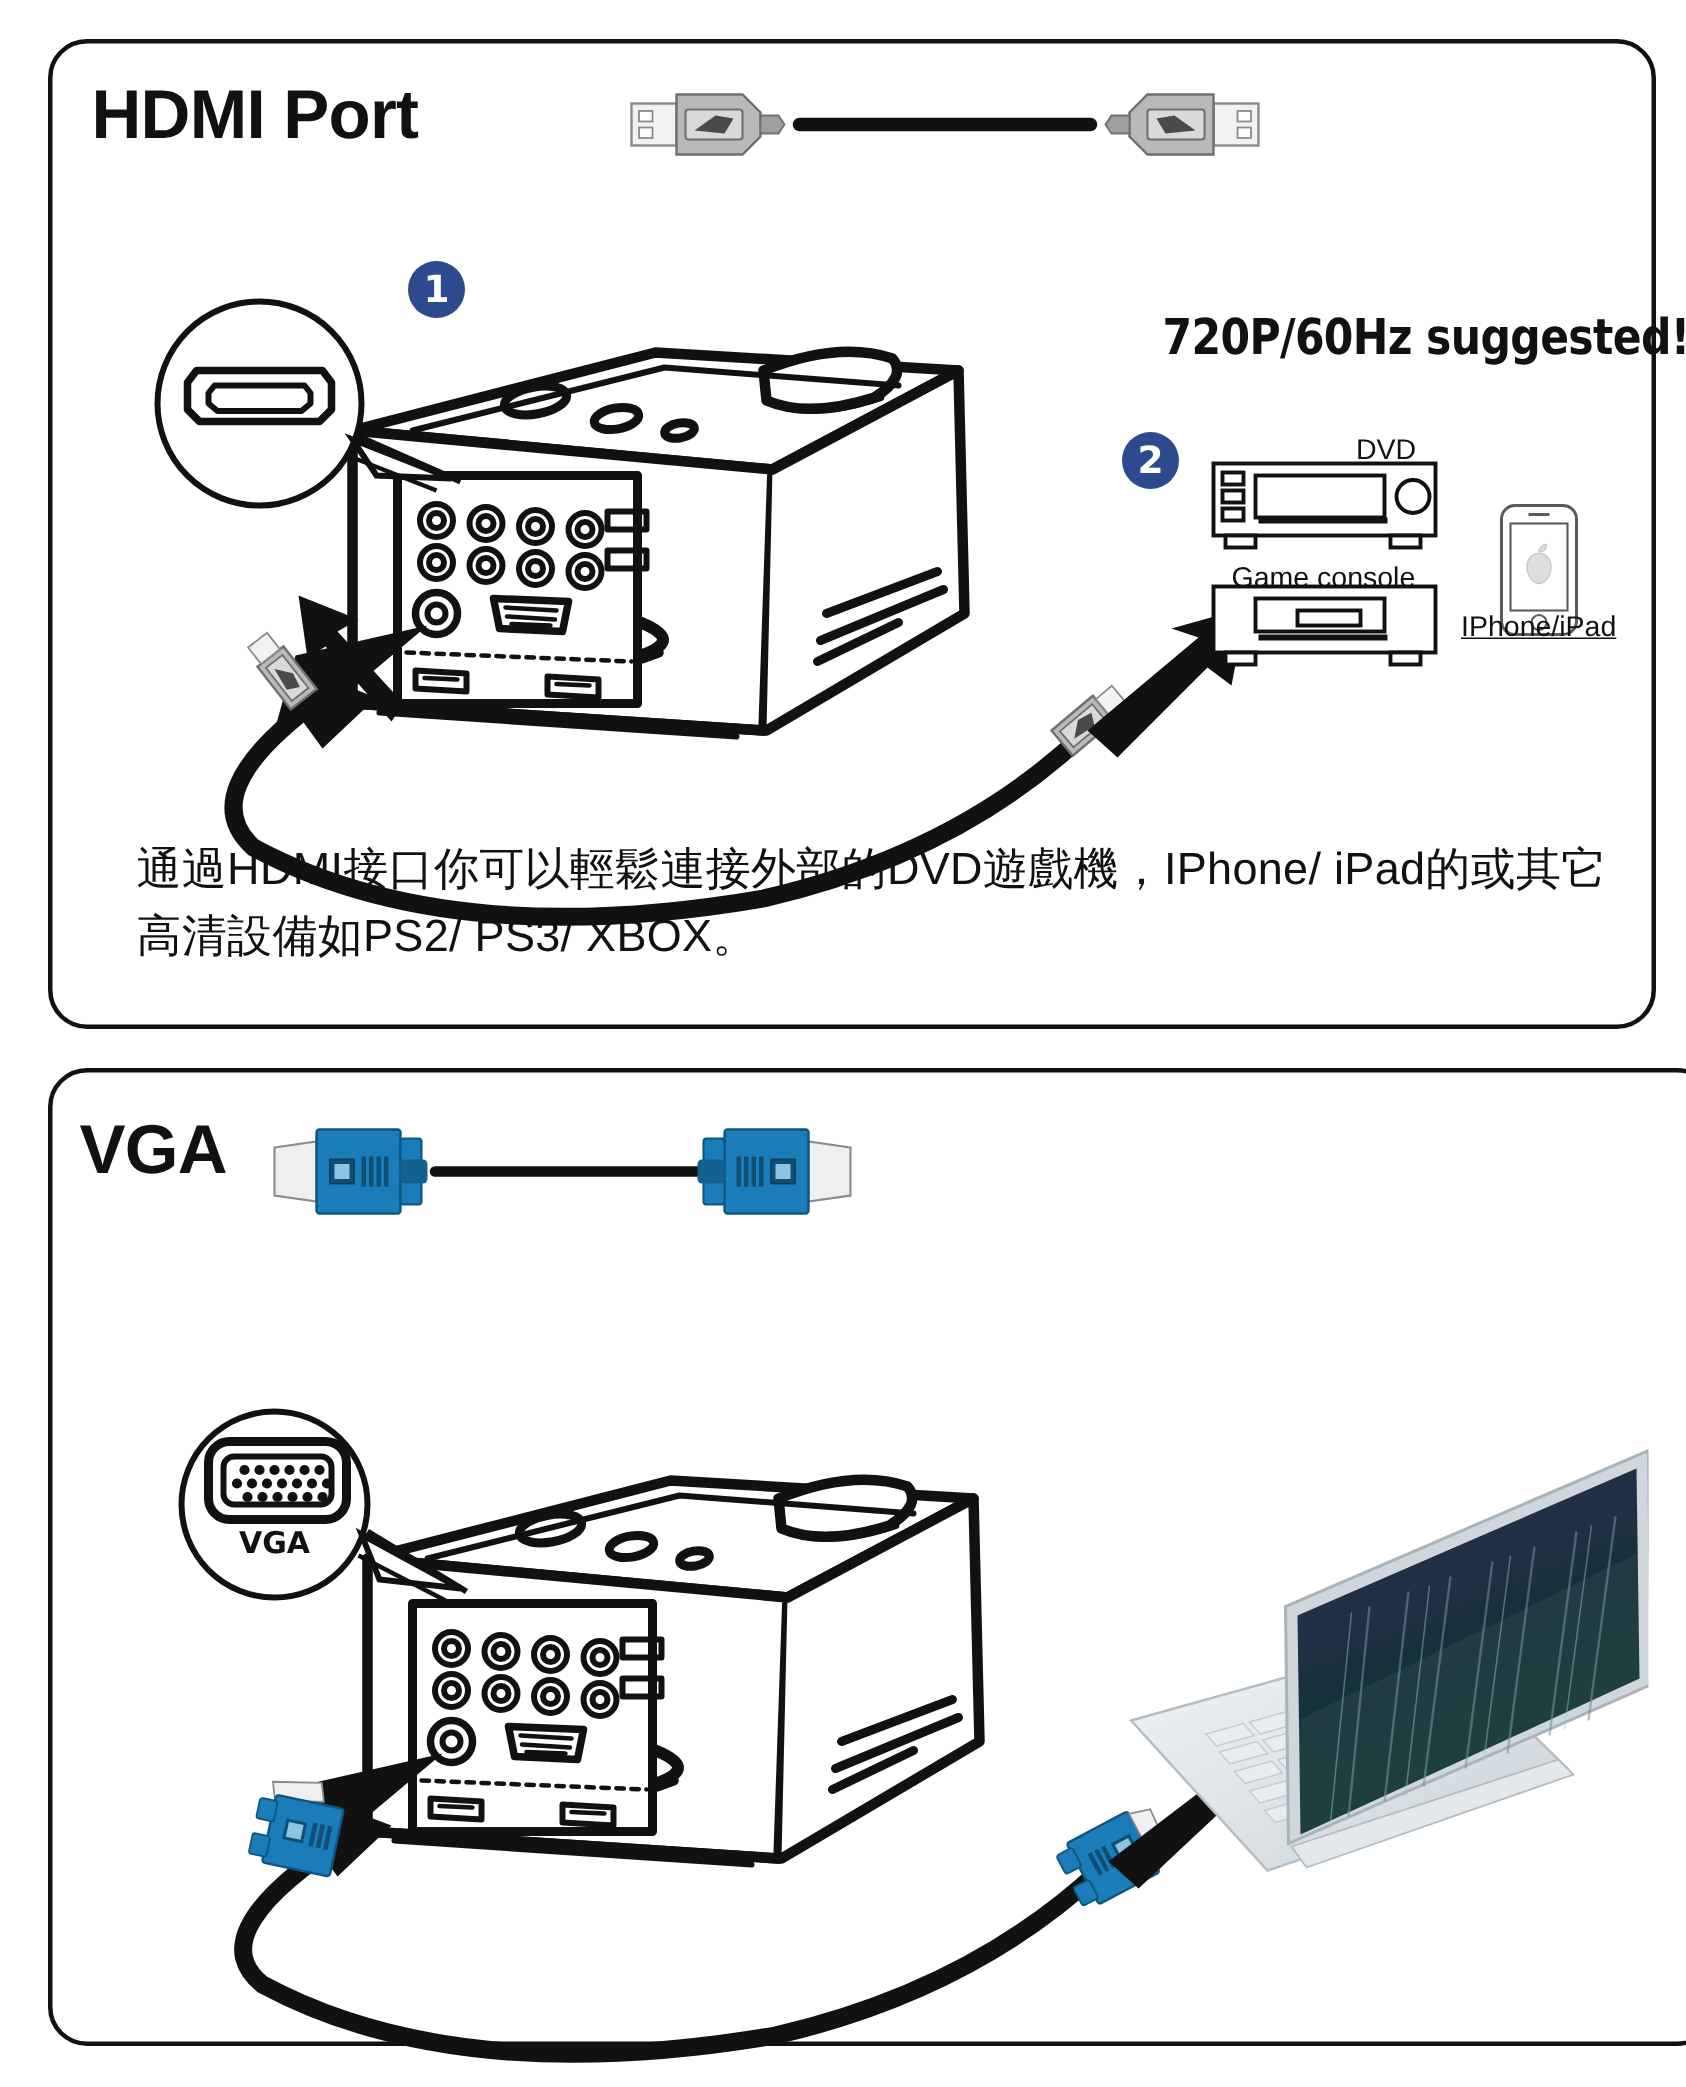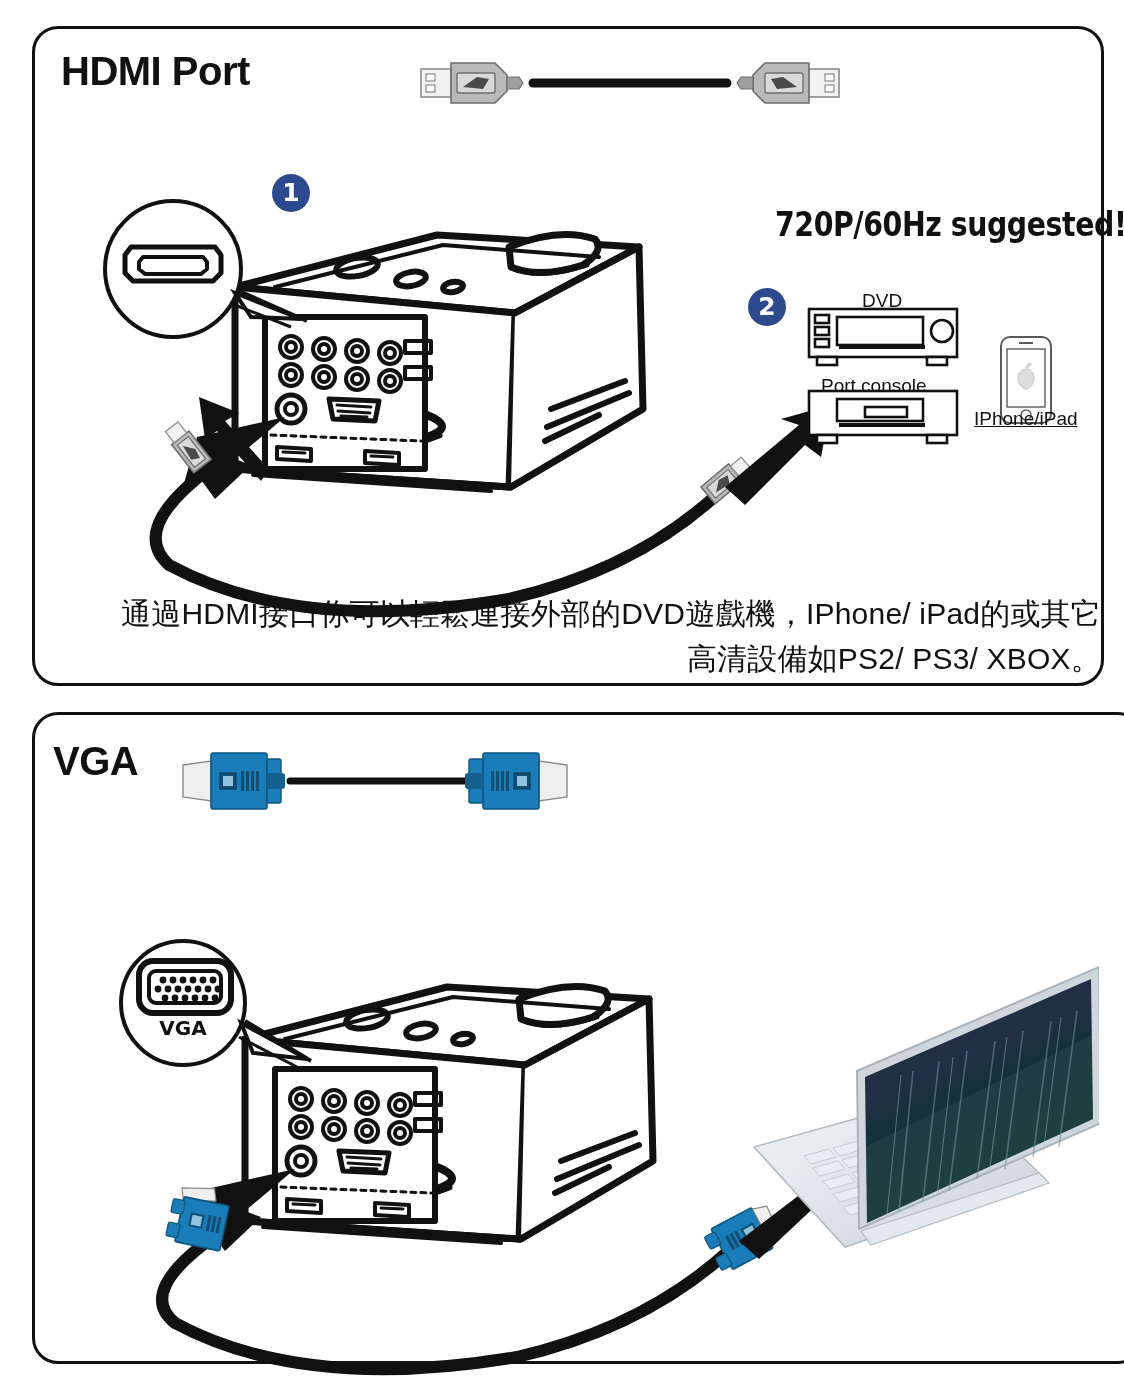--- a/index.html
+++ b/index.html
@@ -30,21 +30,21 @@
     box-sizing: border-box;
     border: 3px solid #111111;
     border-radius: 26px;
     background: #ffffff;
   }
   #panel-hdmi { left: 32px;  top: 26px;  width: 1072px; height: 660px; }
   #panel-vga  { left: 32px;  top: 712px; width: 1112px; height: 652px; }
 
   .panel-title {
     position: absolute;
-    font-size: 40px;
+    font-size: 46px;
     font-weight: 700;
     letter-spacing: -0.5px;
     color: #111111;
     white-space: nowrap;
   }
   #hdmi-title { left: 26px; top: 20px; }
   #vga-title  { left: 18px; top: 24px; }
 
   
   .slogan {
@@ -79,31 +79,31 @@
   #badge-hdmi-2 { left: 713px; top: 259px; }
 
   
   .caption {
     position: absolute;
     font-size: 30px;
     line-height: 45px;
     color: #111111;
     letter-spacing: 0.2px;
   }
-  #caption-hdmi { left: 56px; top: 562px; width: 1010px; text-align: right; }
+  #caption-hdmi { left: 56px; top: 528px; width: 1010px; }
 
   
   .dev-label {
     position: absolute;
     font-size: 19px;
     color: #111111;
     white-space: nowrap;
     text-align: center;
   }
-  #label-dvd     { left: 827px; top: 261px; text-align: right; }
+  #label-dvd     { left: 869px; top: 261px; text-align: right; }
   #label-console { left: 786px; top: 346px; }
   #label-iphone  { left: 939px; top: 379px; text-decoration: underline; }
 </style>
 </head>
 <body>
 
 <div class="page">
 
   <div class="panel" id="panel-hdmi">
 
@@ -283,21 +283,21 @@
         <circle cx="987" cy="246" r="5" stroke-width="1.4"></circle>
 
         <g fill="#dddddd" stroke="#c9c9c9" stroke-width="1">
           <path d="M987,200 c-5,0 -8,4 -8,9 c0,6 4,11 8,11 c4,0 8,-5 8,-11 c0,-5 -3,-9 -8,-9 z"></path>
           <path d="M987,198 c1,-3 3,-4 5,-4 c0,3 -2,5 -5,5 z"></path>
         </g>
       </g>
     </svg>
 
     <div class="dev-label" id="label-dvd">DVD</div>
-    <div class="dev-label" id="label-console">Port console</div>
+    <div class="dev-label" id="label-console">Game console</div>
     <div class="dev-label" id="label-iphone">IPhone/iPad</div>
 
     <div class="caption" id="caption-hdmi">通過HDMI接口你可以輕鬆連接外部的DVD遊戲機，IPhone/ iPad的或其它高清設備如PS2/ PS3/ XBOX。</div>
   </div>
 
   <div class="panel" id="panel-vga">
 
     <div class="panel-title" id="vga-title">VGA</div>
 
     <svg width="400" height="76" viewBox="0 0 400 76" style="position:absolute;left:140px;top:28px;">

